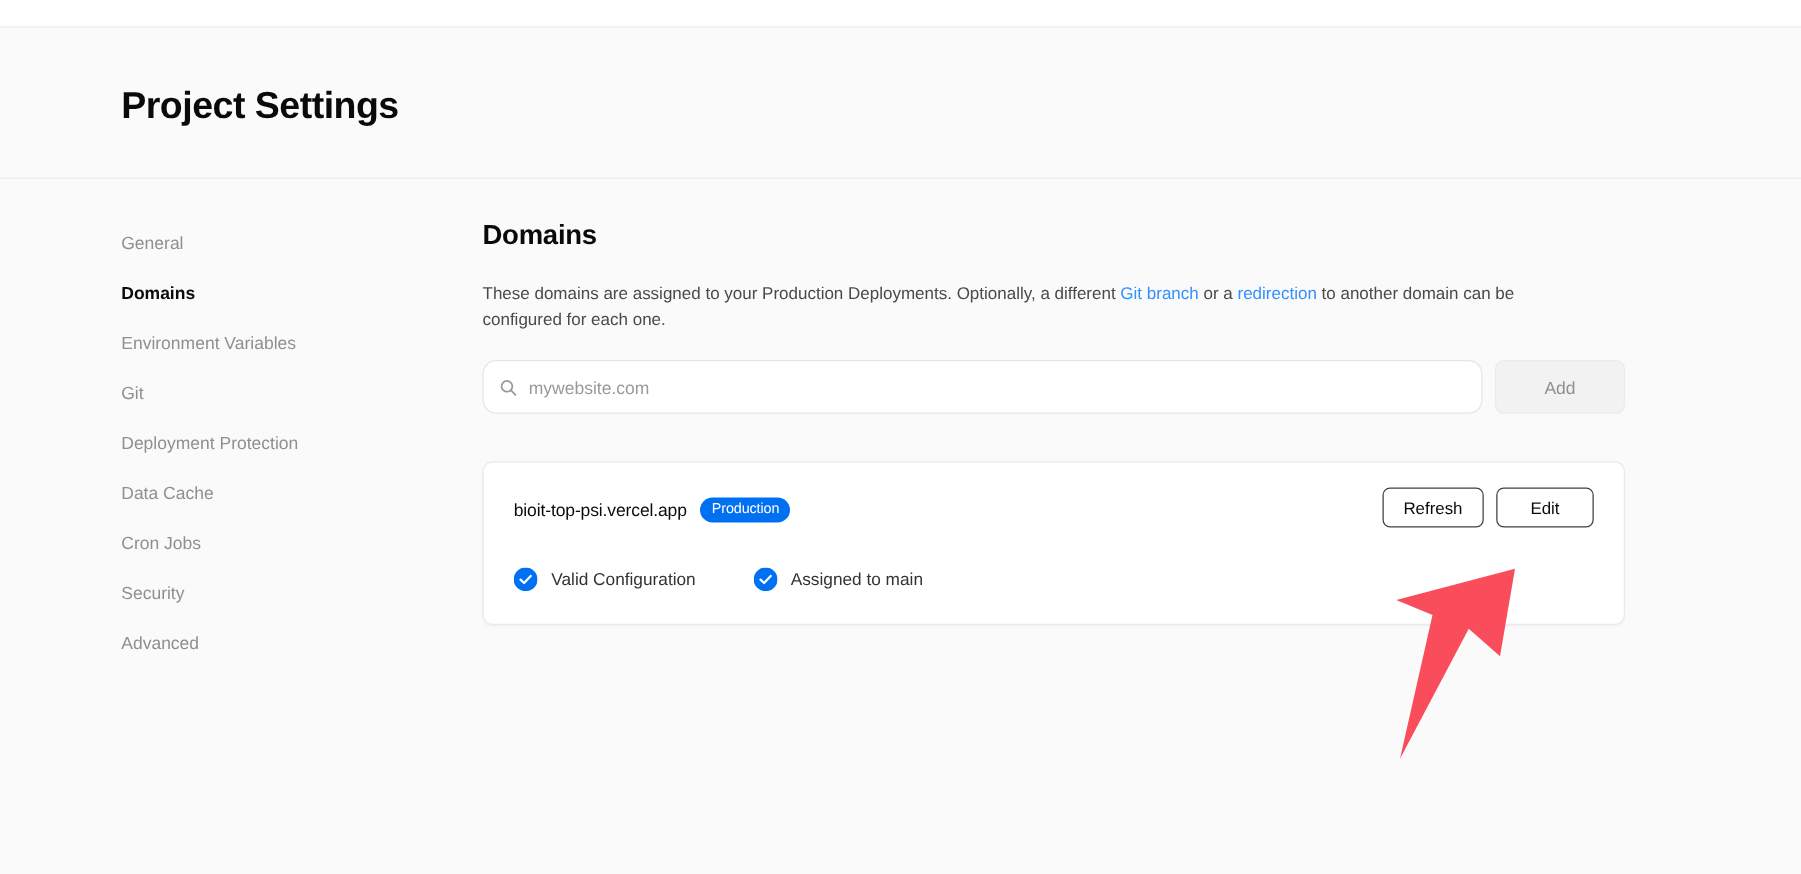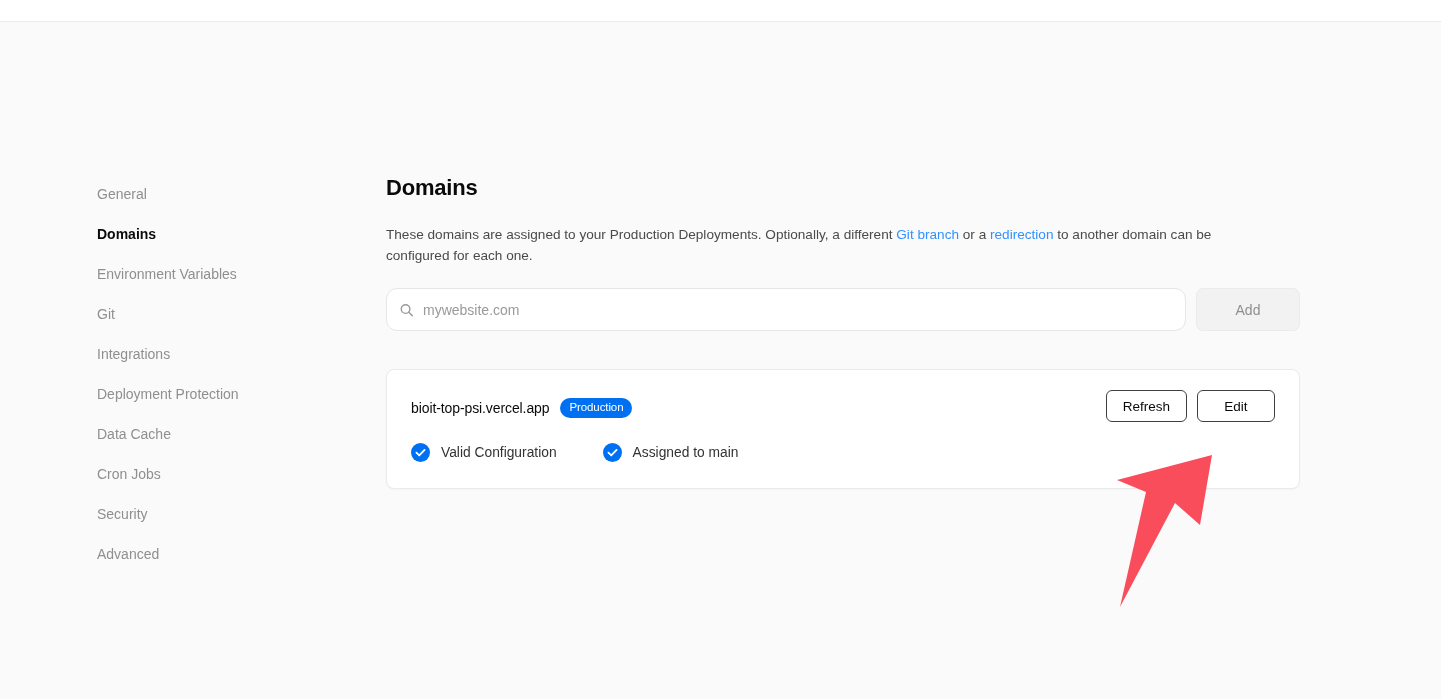--- a/index.html
+++ b/index.html
@@ -223,21 +223,21 @@
     cursor: pointer;
     display: flex;
     align-items: center;
     justify-content: center;
   }
 
   .status-row {
     display: flex;
     align-items: center;
     gap: 46px;
-    margin-top: 21px;
+    margin-top: 32px;
   }
   .status-item {
     display: flex;
     align-items: center;
     gap: 11px;
   }
   .check-icon {
     width: 19px; height: 19px;
     flex: 0 0 19px;
     display: block;
@@ -256,29 +256,31 @@
     pointer-events: none;
   }
 </style>
 </head>
 <body>
 
 <div id="page">
 
   <div class="topbar"></div>
 
+  <div class="page-header">
+    <div class="page-title">Project Settings</div>
+  </div>
 
   <div class="content">
 
     <nav class="sidebar">
       <a class="nav-item">General</a>
       <a class="nav-item active">Domains</a>
       <a class="nav-item">Environment Variables</a>
       <a class="nav-item">Git</a>
-      <a class="nav-item">Integrations</a>
       <a class="nav-item">Deployment Protection</a>
       <a class="nav-item">Data Cache</a>
       <a class="nav-item">Cron Jobs</a>
       <a class="nav-item">Security</a>
       <a class="nav-item">Advanced</a>
     </nav>
 
     <section class="main">
 
       <h2 class="section-title">Domains</h2>

